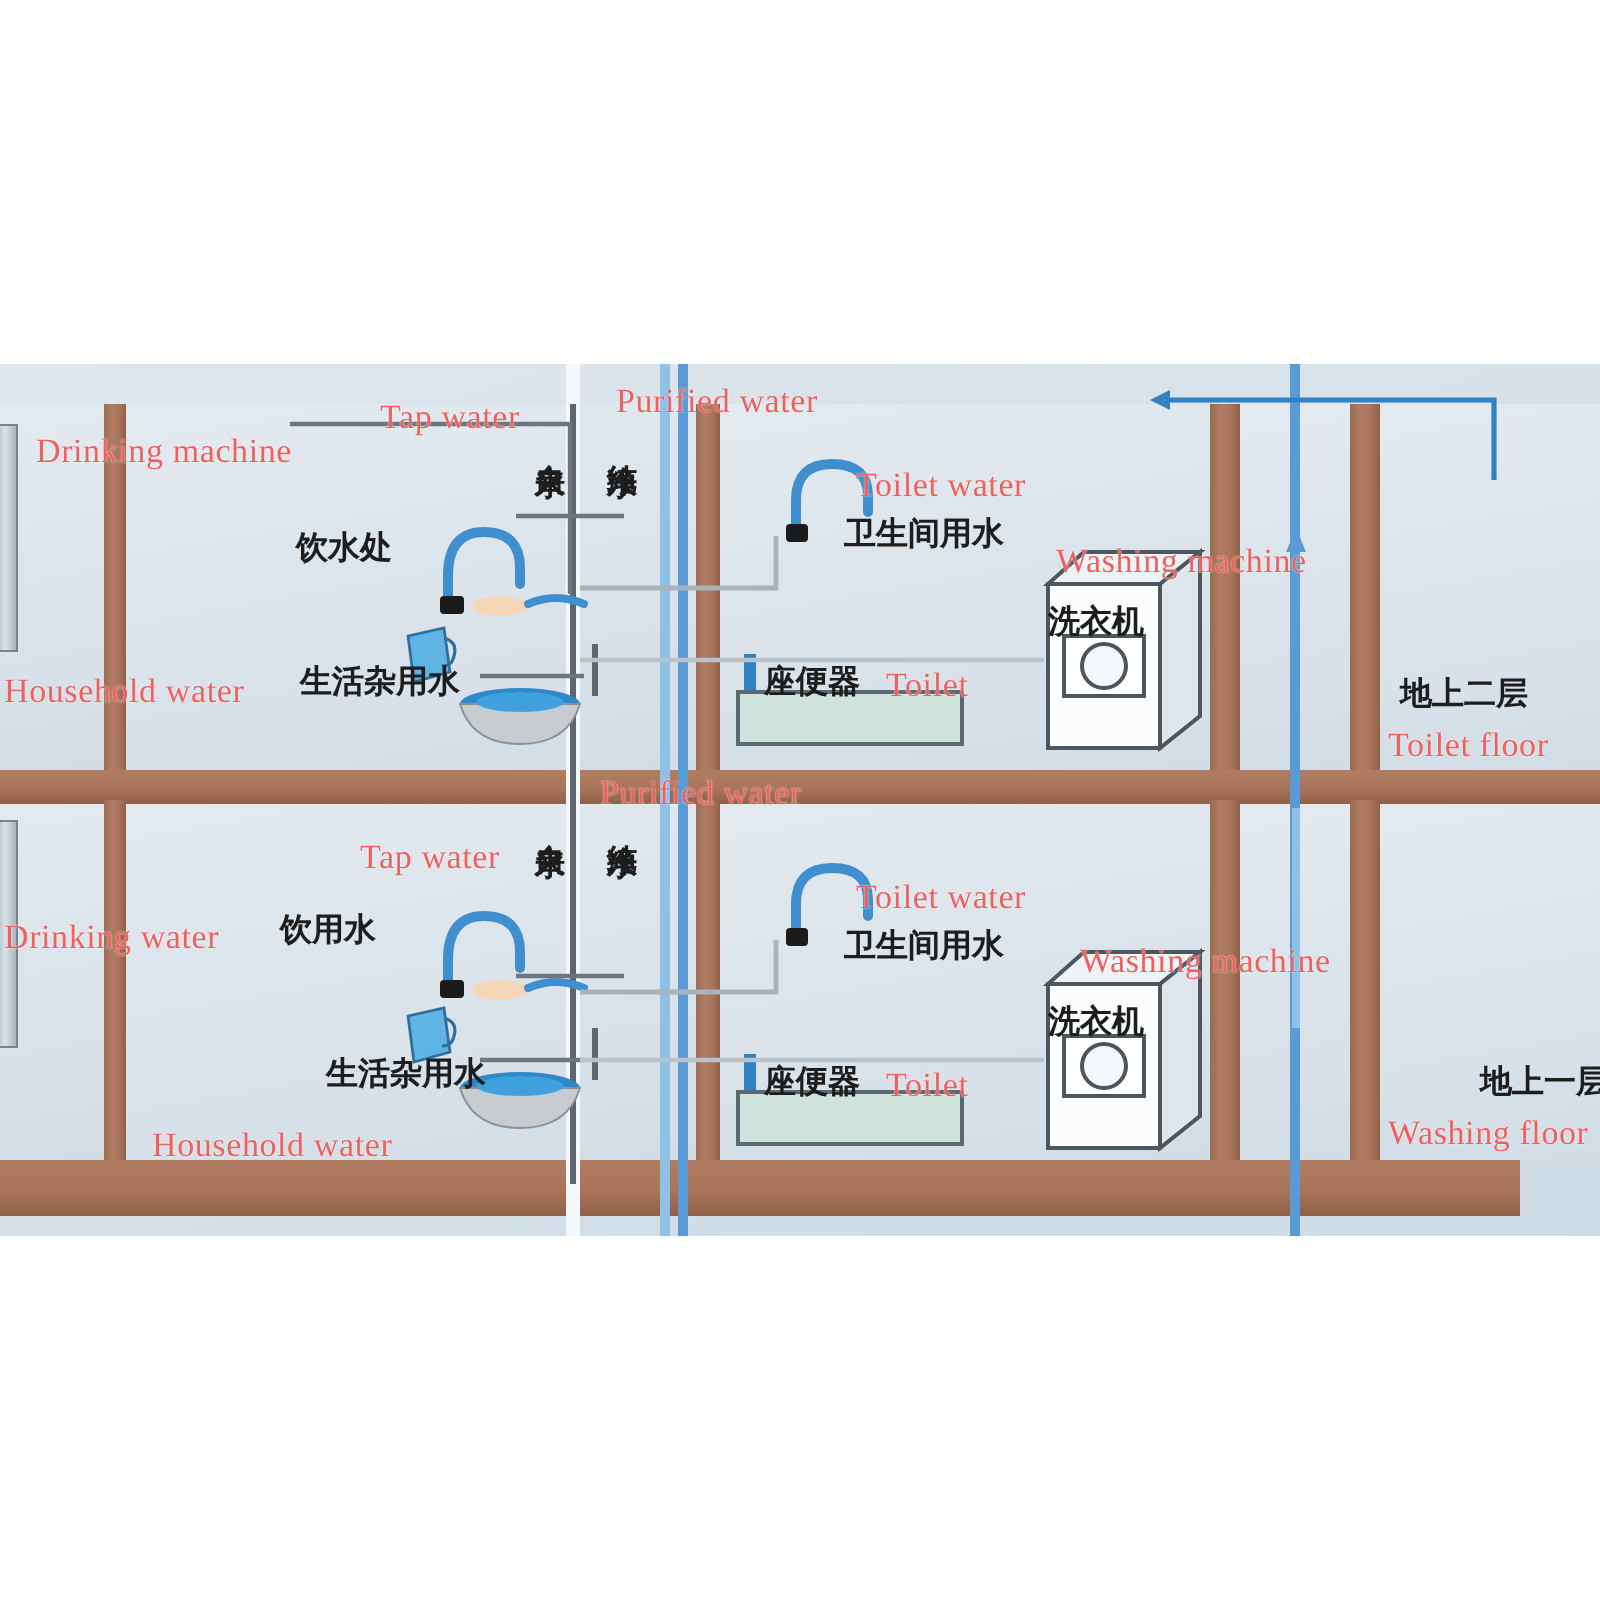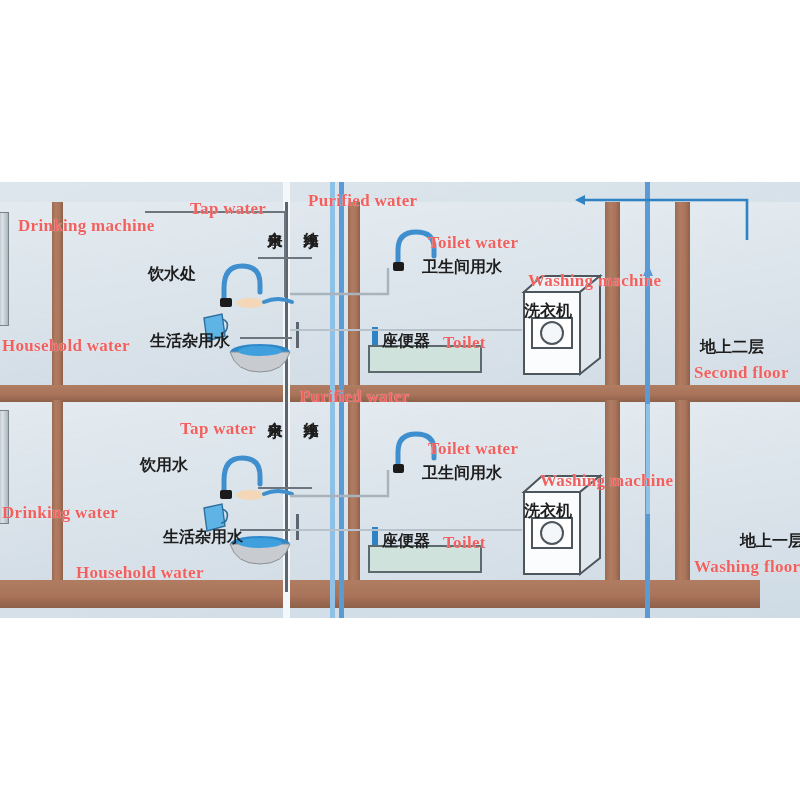--- a/index.html
+++ b/index.html
@@ -46,21 +46,20 @@
     position: absolute;
     background: #8d9aa5;
   }
   .pipe.dark  { background: #5d666e; }
 
   
   .lbl {
     position: absolute;
     white-space: nowrap;
     line-height: 1;
-    font-weight: bold;
   }
   .en {
     color: #f0605e;
     font-family: "Liberation Serif", serif;
     font-size: 17px;
     letter-spacing: .3px;
     text-shadow: 0 0 1px rgba(255,255,255,.9);
   }
   .cn {
     color: #1d1d1d;
@@ -278,29 +277,29 @@
     <div class="lbl en" style="left:2px; top:155px;">Household water</div>
     <div class="lbl cn" style="left:150px; top:152px;">生活杂用水</div>
 
     <div class="lbl cn" style="left:382px; top:152px;">座便器</div>
     <div class="lbl en" style="left:443px; top:152px;">Toilet</div>
 
     <div class="lbl en" style="left:528px; top:90px;">Washing machine</div>
     <div class="lbl cn" style="left:524px; top:122px;">洗衣机</div>
 
     <div class="lbl cn floorlbl" style="left:700px; top:158px;">地上二层</div>
-    <div class="lbl en floorlbl" style="left:694px; top:182px;">Second floor</div>
+    <div class="lbl en floorlbl" style="left:694px; top:182px;">Toilet floor</div>
 
     <div class="lbl en" style="left:180px; top:238px;">Tap water</div>
     <div class="lbl cn vert" style="left:266px; top:228px;">自来水</div>
 
     <div class="lbl en" style="left:300px; top:206px;">Purified water</div>
     <div class="lbl cn vert" style="left:302px; top:228px;">纯净水</div>
 
-    <div class="lbl en" style="left:2px; top:278px;margin-top:44px;">Drinking water</div>
+    <div class="lbl en" style="left:2px; top:278px;">Drinking water</div>
     <div class="lbl cn" style="left:140px; top:276px;">饮用水</div>
 
     <div class="lbl en" style="left:428px; top:258px;">Toilet water</div>
     <div class="lbl cn" style="left:422px; top:284px;">卫生间用水</div>
 
     <div class="lbl cn" style="left:163px; top:348px;">生活杂用水</div>
     <div class="lbl en" style="left:76px; top:382px;">Household water</div>
 
     <div class="lbl cn" style="left:382px; top:352px;">座便器</div>
     <div class="lbl en" style="left:443px; top:352px;">Toilet</div>

